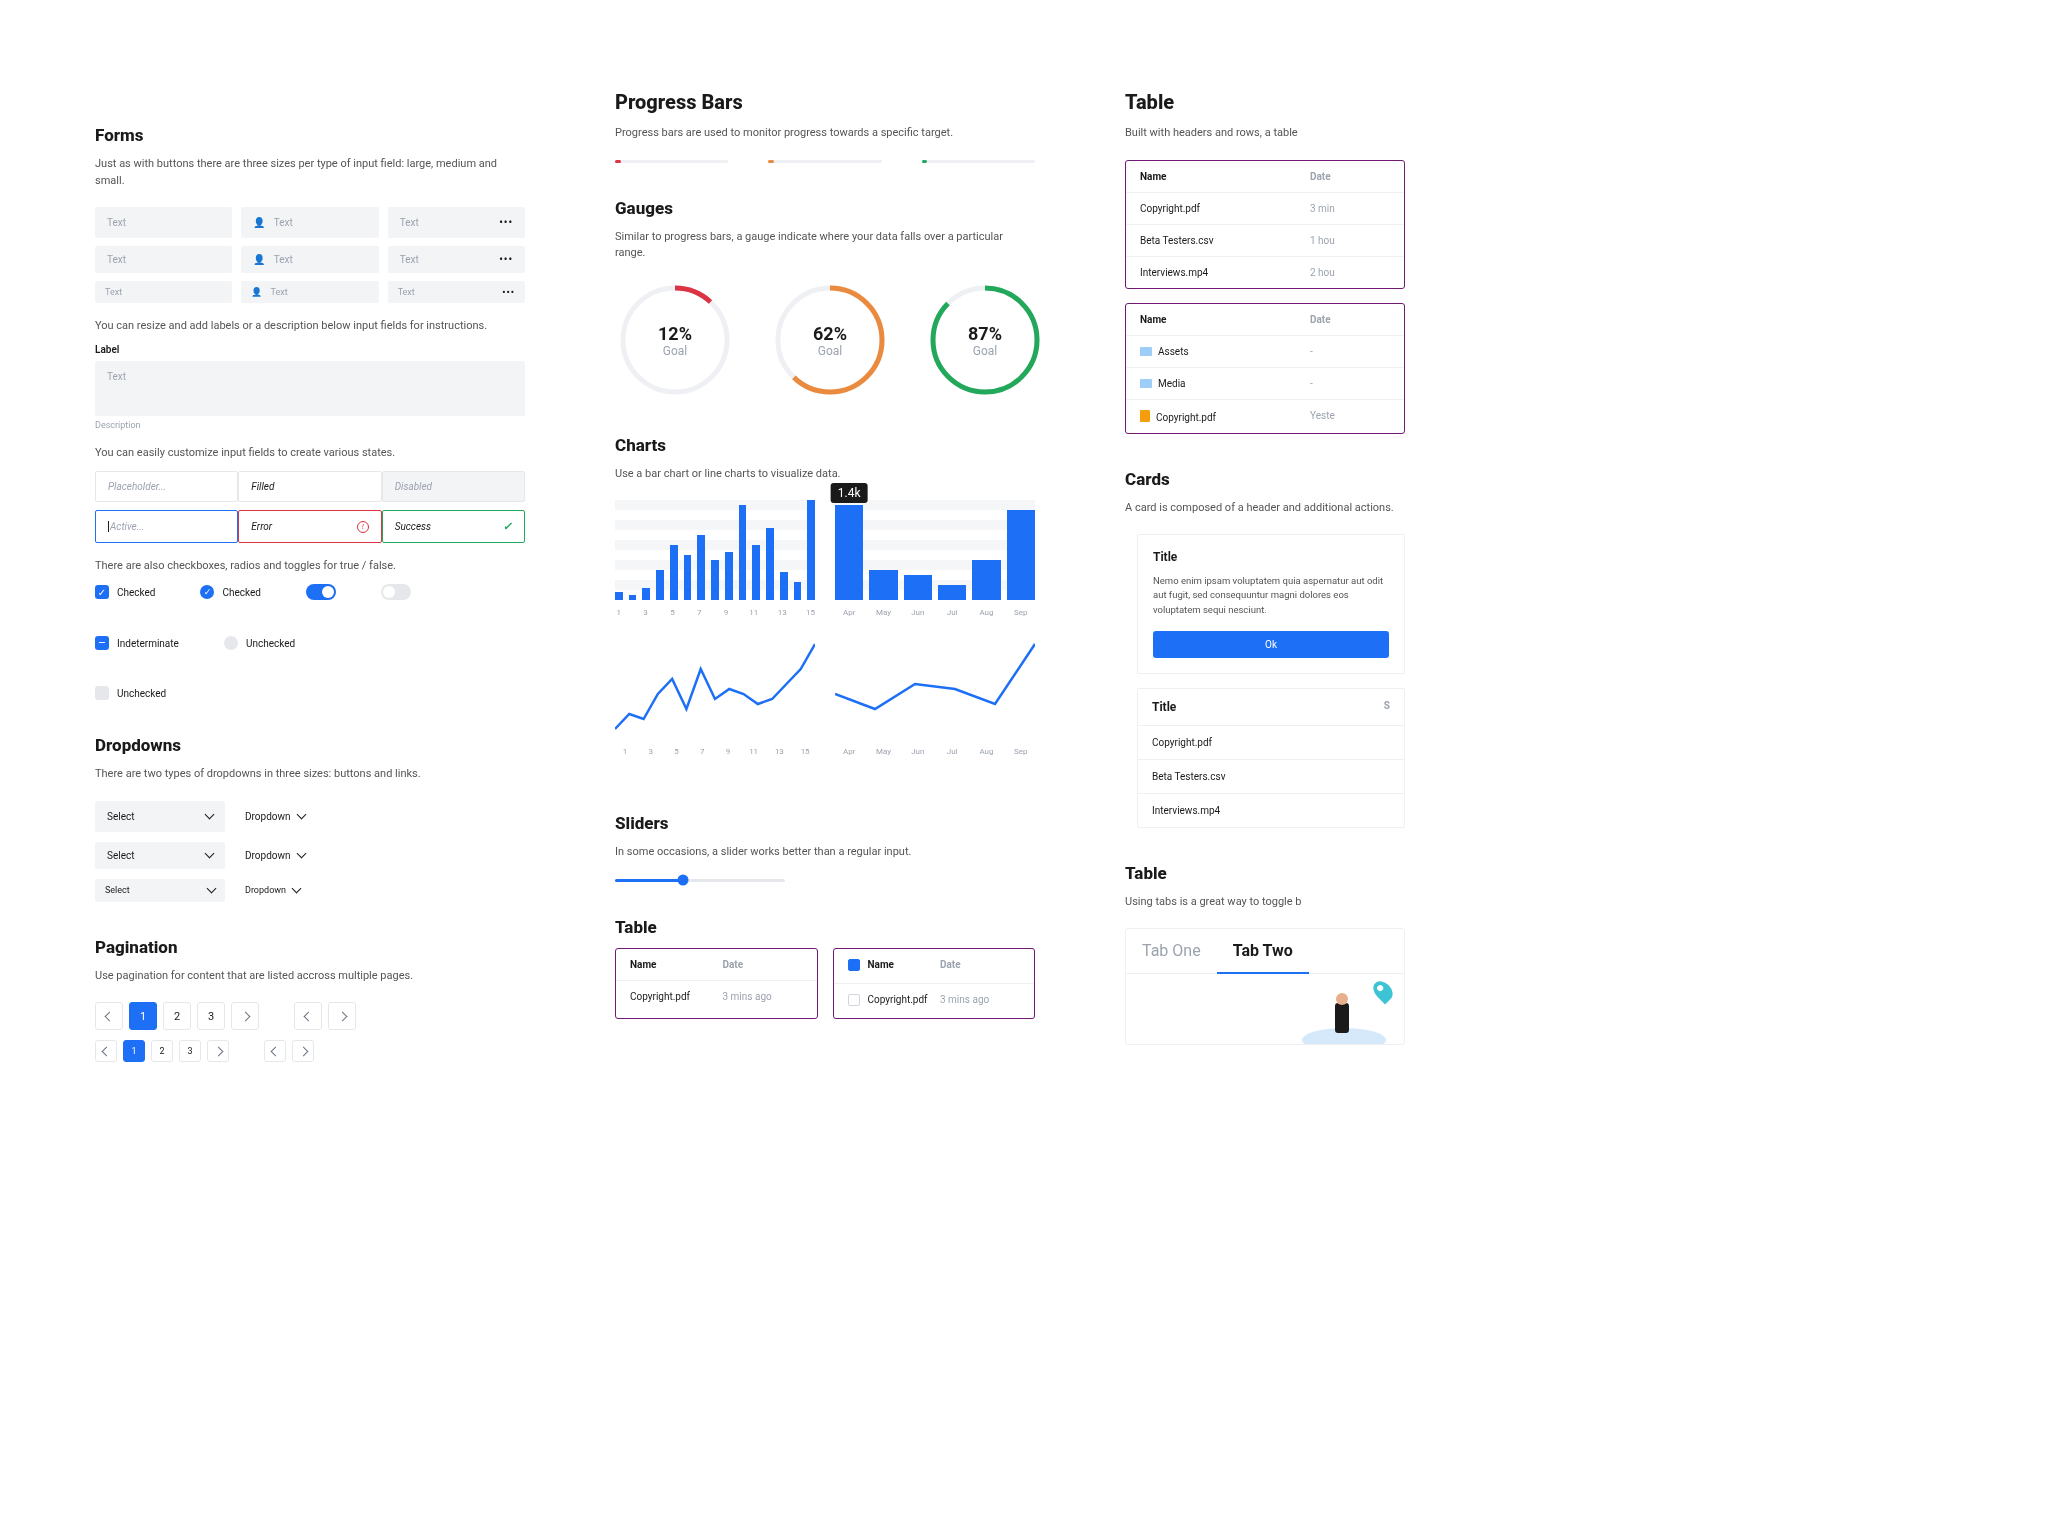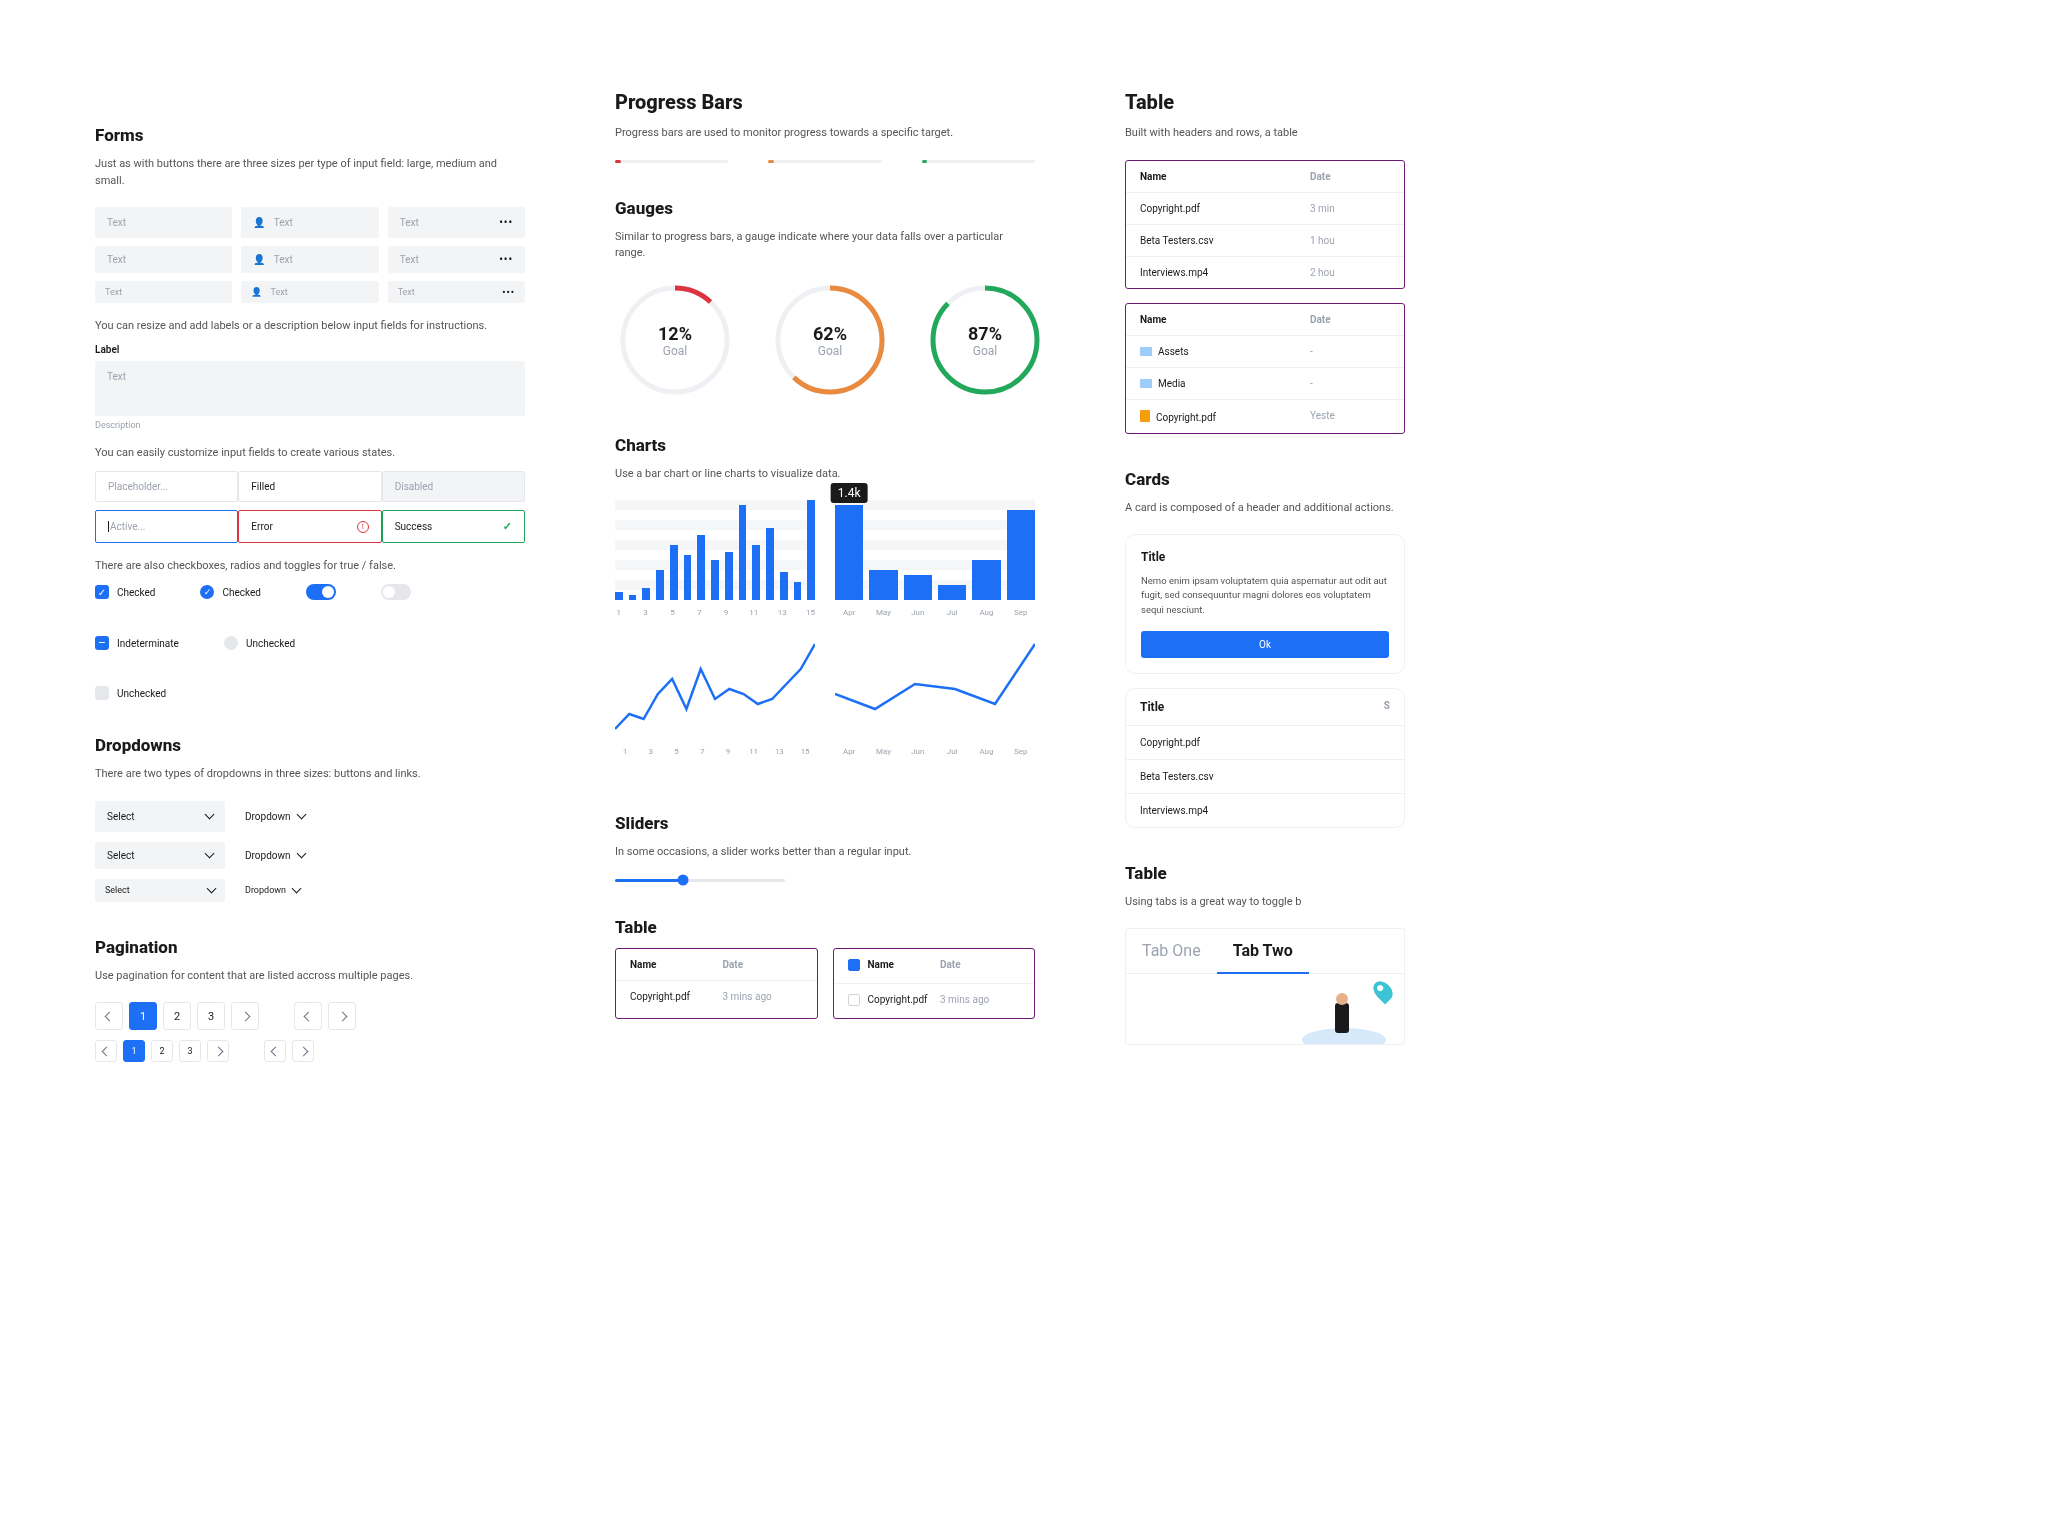--- a/index.html
+++ b/index.html
@@ -25,21 +25,21 @@
     .input-row .inp { flex: 1; }
     .inp { background: #f3f4f6; border: none; padding: 10px 12px; font-size: 10px; color: #9ca3af; border-radius: 2px; display: flex; align-items: center; gap: 8px; }
     .inp.md { padding: 8px 12px; }
     .inp.sm { padding: 6px 10px; font-size: 9px; }
     .inp .dots { margin-left: auto; letter-spacing:1px; color:#1a1a1a; font-weight:700; }
     .label { font-size: 10px; font-weight: 600; margin-bottom: 6px; display: block; }
     .textarea { background: #f3f4f6; border: none; padding: 10px 12px; font-size: 10px; color: #9ca3af; width: 100%; height: 55px; border-radius: 2px; }
     .caption { font-size: 9px; color: #9ca3af; margin-top: 4px; }
     .help-text { font-size: 11px; color: #555; margin: 16px 0 12px; }
     
-    .state-row { display: flex; margin-bottom: 8px; }
+    .state-row { display: flex; margin-bottom: 8px; font-style: italic; }
     .state-row .state { flex: 1; }
     .state { border: 1px solid #e5e7eb; padding: 9px 12px; font-size: 10px; border-radius: 2px; display:flex; align-items:center;}
     .state.plain { color: #9ca3af; }
     .state.filled { color: #1a1a1a; }
     .state.disabled { background: #f3f4f6; color: #9ca3af; }
     .state.active { border: 1px solid #1d6ff5; color: #9ca3af; }
     .state.error { border: 1px solid #dc3443; color: #1a1a1a; }
     .state.success { border: 1px solid #22a85b; color: #1a1a1a; }
     .state .tail { margin-left:auto; }
     .err-ico { width:12px; height:12px; border:1.5px solid #dc3443; border-radius:50%; color:#dc3443; font-size:8px; display:flex; align-items:center; justify-content:center;}
@@ -114,21 +114,21 @@
     .tbl-head { font-weight:700; }
     .tbl-row:last-child { border-bottom:none;}
     .tc-name { flex:1;}
     .tc-date { width:80px; color:#9ca3af;}
     .tc-chk { width:20px;}
     .tbl-chk { width:12px; height:12px; border:1px solid #d1d5db; border-radius:2px; display:inline-block;}
     .tbl-chk.on { background:#1d6ff5; border-color:#1d6ff5;}
     .table-row-pair { display:flex; gap:15px;}
     .mini-table { flex:1;}
     
-    .card-box { border:1px solid #eef0f3; border-radius:10px; padding:15px; }
+    .card-box { border:1px solid #eef0f3; border-radius:2px; padding:15px;margin-left:12px; }
     .card-box.nop { padding:0;}
     .card-title { font-size:12px; font-weight:700; margin-bottom:10px;}
     .card-body { font-size:9.5px; color:#555; line-height:1.5; margin-bottom:14px;}
     .card-btn { background:#1d6ff5; color:#fff; text-align:center; padding:8px; font-size:10px; border-radius:3px;}
     .card-list .tbl-head,.card-list .tbl-row { padding:11px 14px;}
     .card-list .tc-date { width:20px; text-align:right;}
     
     .folder-ico { width:12px; height:9px; background:#9ccef9; display:inline-block; border-radius:1px; margin-right:6px; vertical-align:-1px;}
     .file-ico { width:10px; height:12px; background:#f59e0b; display:inline-block; border-radius:1px; margin-right:6px; vertical-align:-1px;}
     

